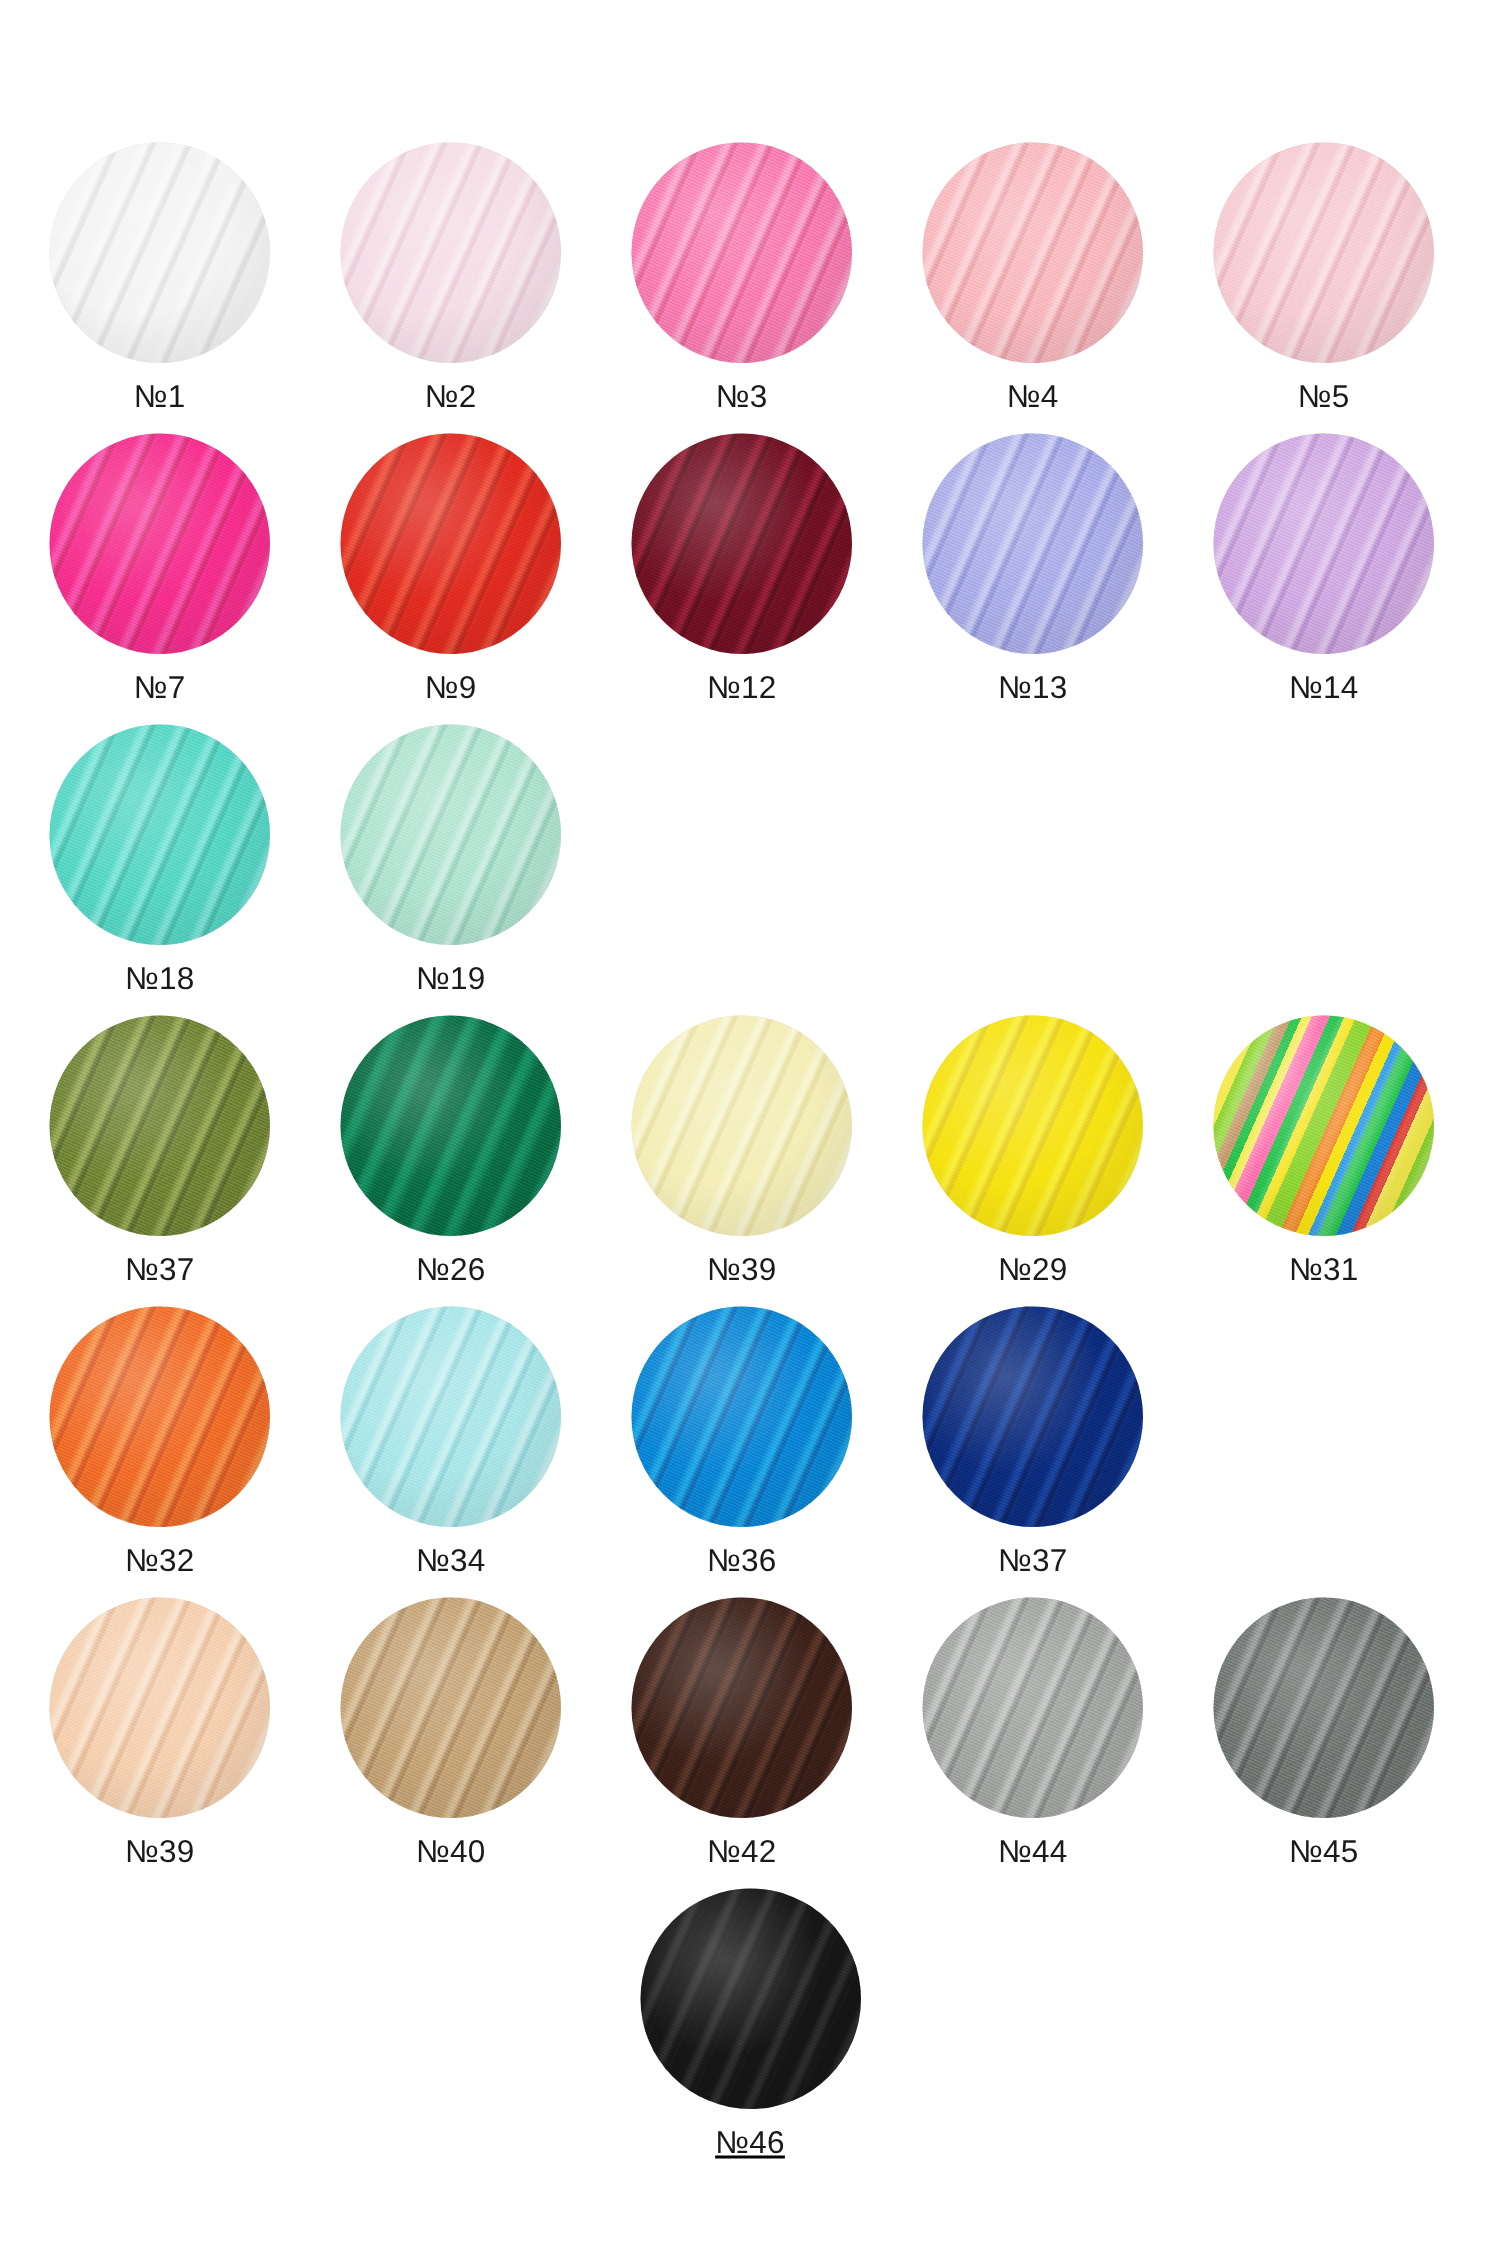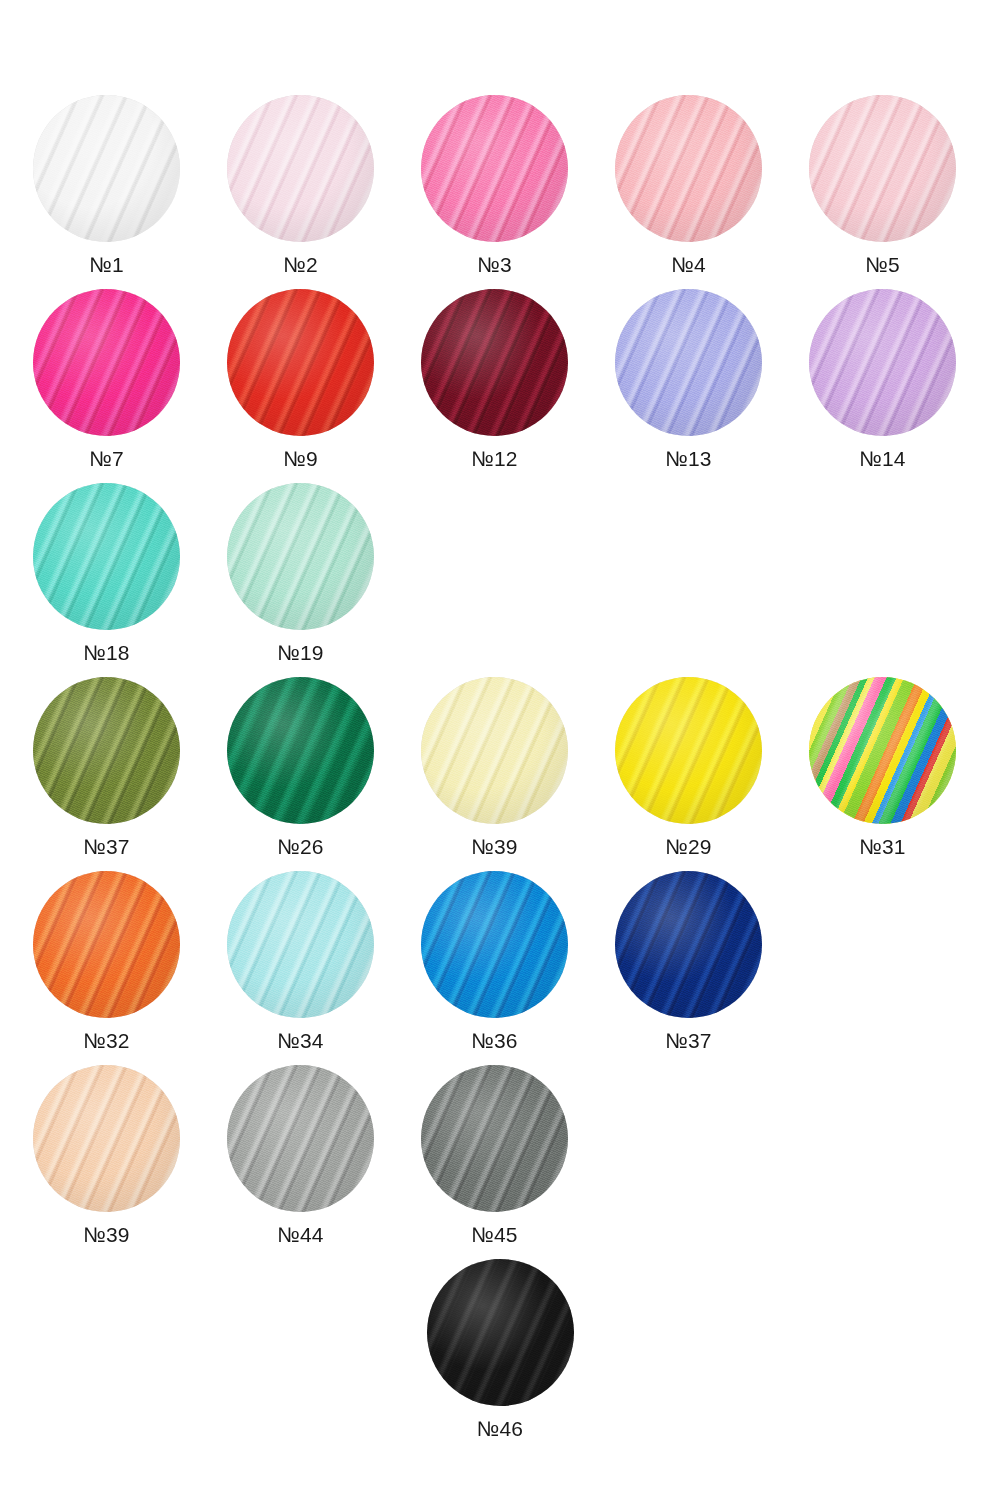--- a/index.html
+++ b/index.html
@@ -36,21 +36,21 @@
     justify-content: center;
     padding-left: 0;
   }
   .cell {
     width: 147px;
     margin-right: 47px;
     display: flex;
     flex-direction: column;
     align-items: center;
   }
-  .row.centered .cell { margin-right: 0; }
+  .row.centered .cell { margin-right: 0; text-decoration: underline; }
   .cell:last-child { margin-right: 0; }
 
   .swatch {
     position: relative;
     width: 147px;
     height: 147px;
     border-radius: 50%;
     overflow: hidden;
     background: #dddddd;
   }
@@ -327,20 +327,40 @@
             <div class="tex base" style="background: rgb(245, 207, 174);"></div>
             <div class="tex strands" style="background: repeating-linear-gradient(114deg, rgba(255, 255, 255, 0) 0px, rgba(255, 255, 255, 0) 6px, rgb(220, 174, 136) 8px, rgb(220, 174, 136) 10px, rgba(255, 255, 255, 0) 12px, rgba(255, 255, 255, 0) 22px);"></div>
             <div class="tex gloss" style="background: repeating-linear-gradient(114deg, rgba(0, 0, 0, 0) 0px, rgb(253, 231, 210) 4px, rgb(253, 231, 210) 7px, rgba(0, 0, 0, 0) 13px, rgba(0, 0, 0, 0) 22px);"></div>
             <div class="tex fuzz" style="background: repeating-linear-gradient(24deg, rgba(255, 255, 255, 0.5) 0px, rgba(255, 255, 255, 0.5) 1px, rgba(0, 0, 0, 0.25) 1px, rgba(0, 0, 0, 0.25) 2px);"></div>
             <div class="vign"></div>
           </div>
           <div class="label">№39</div>
         </div>
         <div class="cell">
           <div class="swatch">
+            <div class="tex base" style="background: rgb(195, 161, 115);"></div>
+            <div class="tex strands" style="background: repeating-linear-gradient(114deg, rgba(255, 255, 255, 0) 0px, rgba(255, 255, 255, 0) 6px, rgb(157, 124, 79) 8px, rgb(157, 124, 79) 10px, rgba(255, 255, 255, 0) 12px, rgba(255, 255, 255, 0) 22px);"></div>
+            <div class="tex gloss" style="background: repeating-linear-gradient(114deg, rgba(0, 0, 0, 0) 0px, rgb(221, 194, 156) 4px, rgb(221, 194, 156) 7px, rgba(0, 0, 0, 0) 13px, rgba(0, 0, 0, 0) 22px);"></div>
+            <div class="tex fuzz" style="background: repeating-linear-gradient(24deg, rgba(255, 255, 255, 0.5) 0px, rgba(255, 255, 255, 0.5) 1px, rgba(0, 0, 0, 0.25) 1px, rgba(0, 0, 0, 0.25) 2px);"></div>
+            <div class="vign"></div>
+          </div>
+          <div class="label">№40</div>
+        </div>
+        <div class="cell">
+          <div class="swatch">
+            <div class="tex base" style="background: rgb(58, 31, 24);"></div>
+            <div class="tex strands" style="background: repeating-linear-gradient(114deg, rgba(255, 255, 255, 0) 0px, rgba(255, 255, 255, 0) 6px, rgb(28, 13, 8) 8px, rgb(28, 13, 8) 10px, rgba(255, 255, 255, 0) 12px, rgba(255, 255, 255, 0) 22px);"></div>
+            <div class="tex gloss" style="background: repeating-linear-gradient(114deg, rgba(0, 0, 0, 0) 0px, rgb(94, 56, 42) 4px, rgb(94, 56, 42) 7px, rgba(0, 0, 0, 0) 13px, rgba(0, 0, 0, 0) 22px);"></div>
+            <div class="tex fuzz" style="background: repeating-linear-gradient(24deg, rgba(255, 255, 255, 0.5) 0px, rgba(255, 255, 255, 0.5) 1px, rgba(0, 0, 0, 0.25) 1px, rgba(0, 0, 0, 0.25) 2px);"></div>
+            <div class="vign"></div>
+          </div>
+          <div class="label">№42</div>
+        </div>
+        <div class="cell">
+          <div class="swatch">
             <div class="tex base" style="background: rgb(160, 163, 160);"></div>
             <div class="tex strands" style="background: repeating-linear-gradient(114deg, rgba(255, 255, 255, 0) 0px, rgba(255, 255, 255, 0) 6px, rgb(119, 121, 122) 8px, rgb(119, 121, 122) 10px, rgba(255, 255, 255, 0) 12px, rgba(255, 255, 255, 0) 22px);"></div>
             <div class="tex gloss" style="background: repeating-linear-gradient(114deg, rgba(0, 0, 0, 0) 0px, rgb(201, 203, 201) 4px, rgb(201, 203, 201) 7px, rgba(0, 0, 0, 0) 13px, rgba(0, 0, 0, 0) 22px);"></div>
             <div class="tex fuzz" style="background: repeating-linear-gradient(24deg, rgba(255, 255, 255, 0.5) 0px, rgba(255, 255, 255, 0.5) 1px, rgba(0, 0, 0, 0.25) 1px, rgba(0, 0, 0, 0.25) 2px);"></div>
             <div class="vign"></div>
           </div>
           <div class="label">№44</div>
         </div>
         <div class="cell">
           <div class="swatch">

